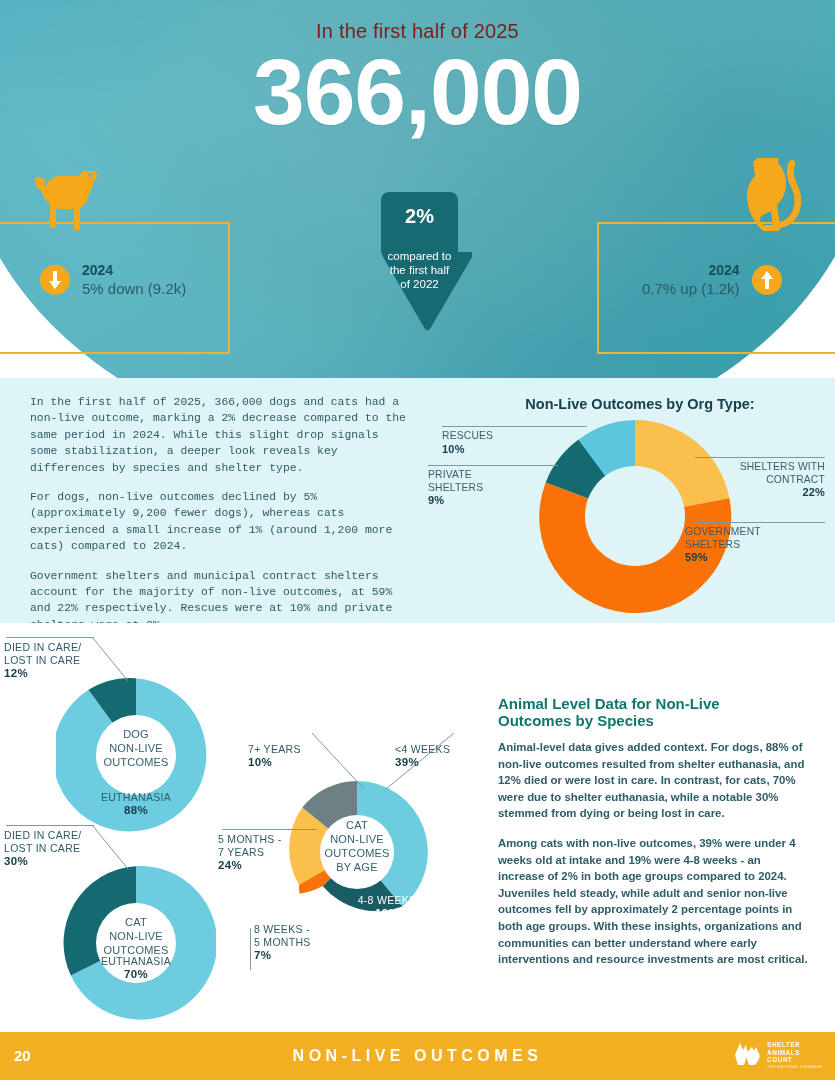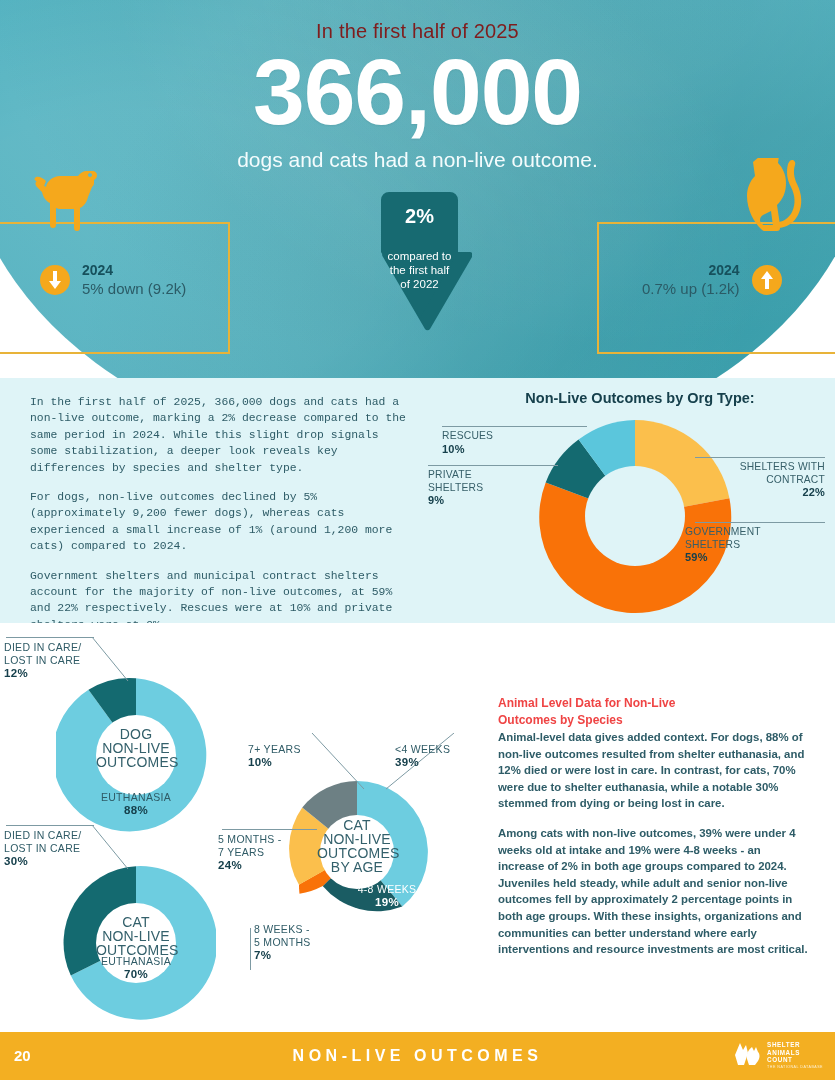--- a/index.html
+++ b/index.html
@@ -44,34 +44,34 @@
   .sb-dt{font-size:15px;color:#2b5b66;margin-top:2px;}
   .sb-right .sb-txt{text-align:right;}
   .pet{position:absolute;z-index:5;}
   .pet-dog{left:30px;top:165px;}
   .pet-cat{left:735px;top:158px;}
 
   
   .orgsec{position:absolute;left:0;top:378px;width:835px;height:245px;background:#dff4f7;}
   .org-copy{position:absolute;left:30px;top:16px;width:378px;font-size:11.4px;line-height:16.4px;color:#2e5c67;}
   .org-copy p{margin:0 0 13px 0;font-family:Liberation Mono, monospace;}
-  .org-title{position:absolute;left:455px;top:12px;width:370px;text-align:center;font-size:14.5px;
+  .org-title{position:absolute;left:455px;top:18px;width:370px;text-align:center;font-size:14.5px;
        font-weight:bold;color:#16404c;}
   .org-chart{position:absolute;left:535px;top:38px;}
   .lead{position:absolute;font-size:10.3px;line-height:12.6px;color:#365f69;letter-spacing:.2px;}
   .lead b{font-size:11px;color:#16404c;}
   .rule{position:absolute;height:0;border-top:1px solid #7d9aa3;}
 
   
   .spec{position:absolute;left:0;top:623px;width:835px;height:402px;background:#fff;}
   .donut-lab{position:absolute;text-align:center;font-size:10.5px;line-height:13px;color:#2f5b66;letter-spacing:.3px;}
   .donut-lab b{display:block;font-size:11.5px;color:#16404c;}
-  .center-lab{position:absolute;text-align:center;font-size:14px;line-height:14px;color:#33606b;letter-spacing:.2px;}
+  .center-lab{position:absolute;text-align:center;font-size:11px;line-height:14px;color:#33606b;letter-spacing:.2px;}
   .rtext{position:absolute;left:498px;top:72px;width:310px;font-size:11.4px;line-height:16.6px;color:#2e5c67;}
-  .rtext h3{margin:0 0 0 0;font-size:12px;line-height:17px;color:#ef4444;}
+  .rtext h3{margin:0 0 10px 0;font-size:15px;line-height:17px;color:#0f766e;}
   .rtext p{margin:0 0 13px 0;font-weight:bold;}
 
   
   .footer{position:absolute;left:0;top:1032px;width:835px;height:48px;background:#f3af22;}
   .pg{position:absolute;left:14px;top:15px;font-size:15px;font-weight:bold;color:#fff;}
   .ftitle{position:absolute;left:0;top:15px;width:835px;text-align:center;font-size:16px;
        font-weight:bold;letter-spacing:4.5px;color:#fff;}
   .logo{position:absolute;right:12px;top:9px;display:flex;align-items:center;gap:5px;}
   .logo-txt{font-size:6.3px;line-height:7.4px;font-weight:bold;letter-spacing:.6px;color:#fff;}
   .logo-sub{font-size:3.6px;letter-spacing:.5px;color:#fdf0d2;margin-top:1px;}
@@ -80,21 +80,20 @@
 <body>
 
 <div class="page">
 
   <div class="hero">
     <div class="hero-circle"></div>
 
     <div class="hero-text">
       <div class="hero-kicker">In the first half of 2025</div>
       <div class="hero-big">366,000</div>
-      <div class="hero-sub">dogs and cats had a non-live outcome.</div>
     </div>
 
     <svg class="pet pet-dog" width="76" height="66" viewBox="0 0 76 66">
       <path fill="#f5a81c" d="M57 6c-4 0-7 2-9 5H30c-7 0-13 5-14 11l-3-2c-1-3-4-5-6-4-2 1-2 4 0 6l5 5c1 5 4 9 8 11v22c0 2 1 3 3 3s3-1 3-3V43c2 1 4 1 6 1h12v19c0 2 1 3 3 3s3-1 3-3V43c4-2 7-6 8-11l4-10c1-1 2-2 2-4V15c2-1 3-3 3-5 0-2-2-4-4-4zm3 6c-1 0-2-1-2-2s1-2 2-2 2 1 2 2-1 2-2 2z"></path>
       <path fill="#f5a81c" d="M16 16c-3-3-7-5-10-4-2 1-2 3 0 4l8 5z"></path>
     </svg>
 
     <svg class="pet pet-cat" width="70" height="80" viewBox="0 0 70 80">
       <path fill="#f5a81c" d="M18 4l2 14c-5 5-8 12-8 20 0 14 7 26 14 33 1 1 2 2 4 2h12c2 0 3-1 3-3s-1-3-3-3H30c-3 0-5-2-5-5 0-2 1-4 3-5l8-4 2 15c0 2 2 3 4 3s3-2 3-4l-3-20c6-6 9-13 9-22 0-8-3-15-8-20l2-14-11 8c-2 0-3-1-5-1s-3 1-5 1z"></path>
       <path fill="#f5a81c" d="M53 6c-2 8-1 16 3 23 4 8 5 17 1 25-3 6-9 10-14 10-2 0-4 1-4 3s2 3 4 3c8 0 16-5 20-13 5-10 4-21-1-31-3-6-4-13-2-19 1-3-1-5-3-5-2 0-3 2-4 4z"></path>
@@ -265,21 +264,21 @@
     </div>
 
     <svg style="position:absolute;left:380px;top:110px;" width="76" height="58">
         <line x1="74" y1="0" x2="6" y2="56" stroke="#7d9aa3" stroke-width="1"></line>
       </svg>
     <div class="donut-lab" style="left:395px;top:120px;width:80px;text-align:left;">
       <span>&lt;4 WEEKS</span>
       <b>39%</b>
     </div>
 
-    <div class="donut-lab" style="left:342px;top:260px;width:90px;color:#ffffff;">
+    <div class="donut-lab" style="left:342px;top:271px;width:90px;color:#ffffff;">
       <span>4-8 WEEKS</span>
       <b style="color:#ffffff;">19%</b>
     </div>
 
     <div class="rule" style="left:250px;top:305px;width:0;height:42px;border-top:none;border-left:1px solid #7d9aa3;"></div>
     <div class="donut-lab" style="left:254px;top:300px;width:90px;text-align:left;">
       <span>8 WEEKS -</span><br>
       <span>5 MONTHS</span>
       <b>7%</b>
     </div>

